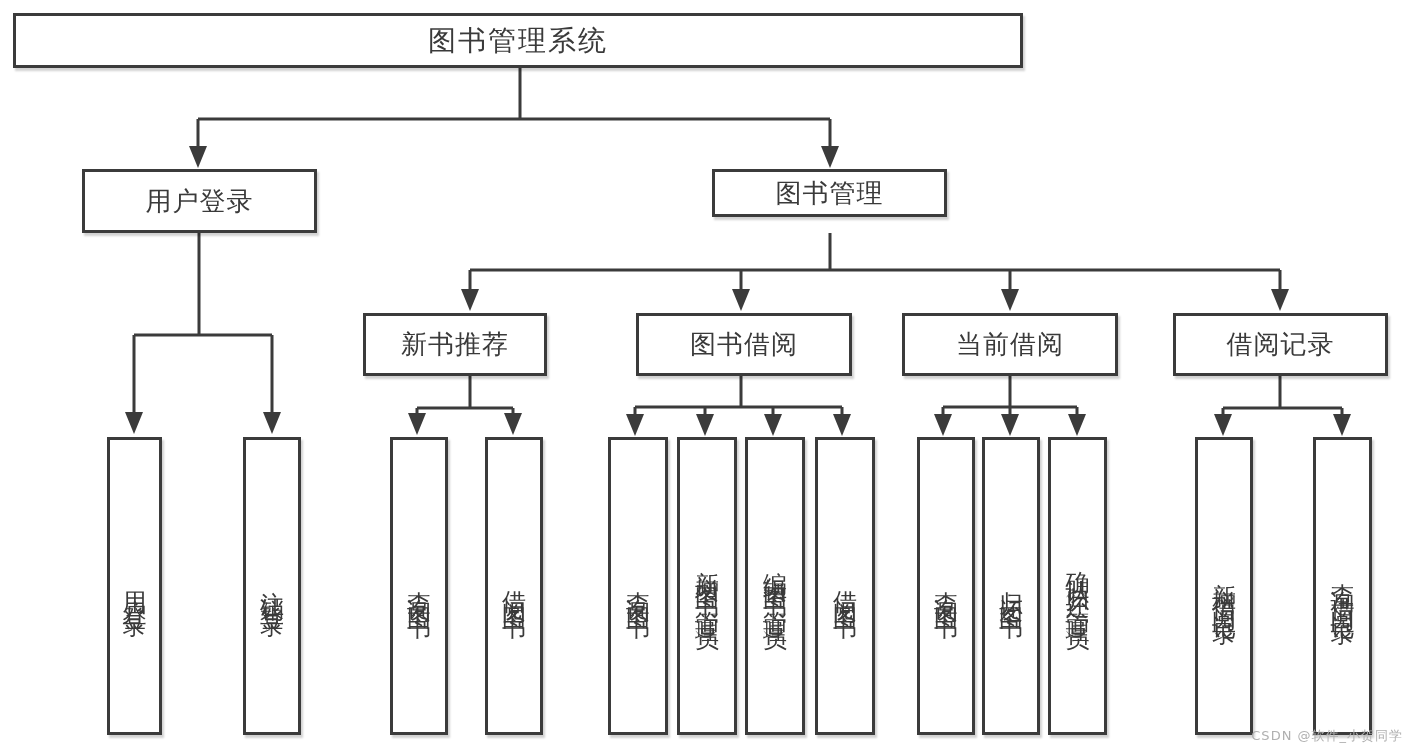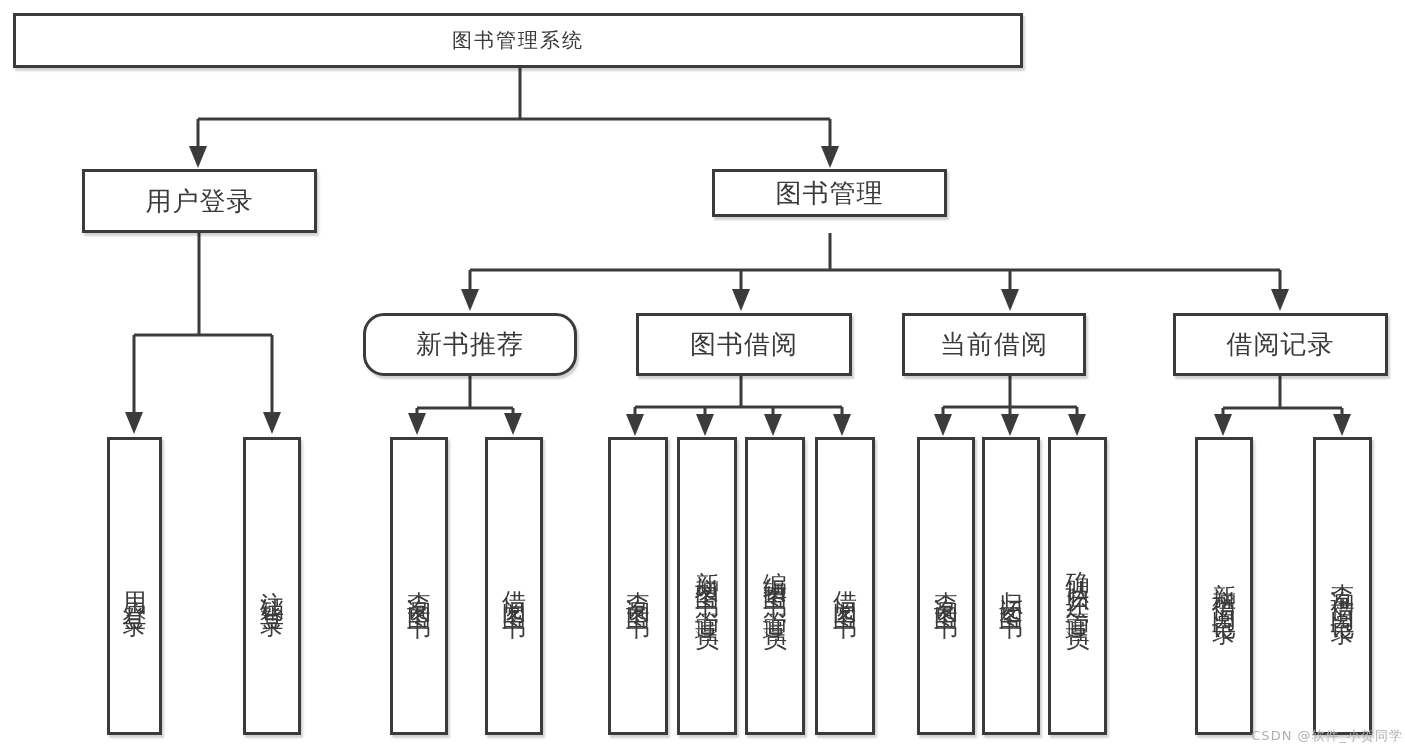--- a/index.html
+++ b/index.html
@@ -8,21 +8,21 @@
     font-family:"DejaVu Sans","Liberation Sans",sans-serif; overflow:hidden;
   }
   .connectors { position:absolute; left:0; top:0; z-index:1; }
   .node {
     position:absolute; box-sizing:border-box; background:#ffffff;
     border:3px solid #3b3b3b; color:#3a3a3a; z-index:2;
     display:flex; align-items:center; justify-content:center;
     box-shadow:2px 3px 2px rgba(0,0,0,0.18);
   }
   .h { font-size:26px; letter-spacing:1px; white-space:nowrap; }
-  .root-box { font-size:20px; letter-spacing:2px; }
+  .root-box { font-size:28px; letter-spacing:2px; }
   .v {
     font-size:24px; writing-mode:vertical-rl; letter-spacing:8px;
     line-height:1; padding-top:4px;
   }
   .watermark {
     position:absolute; right:2px; bottom:2px; z-index:3;
     font-size:13px; color:#b0b0b0; letter-spacing:1px; white-space:nowrap;
   }
 </style>
 </head>
@@ -68,23 +68,23 @@
       <polygon points="1214,414 1232,414 1223,436"></polygon>
       <polygon points="1333,414 1351,414 1342,436"></polygon>
     </g>
   </svg>
 
   <div class="node h root-box" style="left:13px; top:13px; width:1010px; height:55px;">图书管理系统</div>
 
   <div class="node h" style="left:82px; top:169px; width:235px; height:64px;">用户登录</div>
   <div class="node h" style="left:712px; top:169px; width:235px; height:48px;">图书管理</div>
 
-  <div class="node h" style="left:363px; top:313px; width:214px; height:63px;border-radius:21px;">新书推荐</div>
+  <div class="node h" style="left:363px; top:313px; width:184px; height:63px;">新书推荐</div>
   <div class="node h" style="left:636px; top:313px; width:216px; height:63px;">图书借阅</div>
-  <div class="node h" style="left:902px; top:313px; width:184px; height:63px;">当前借阅</div>
+  <div class="node h" style="left:902px; top:313px; width:216px; height:63px;">当前借阅</div>
   <div class="node h" style="left:1173px; top:313px; width:215px; height:63px;">借阅记录</div>
 
   <div class="node v" style="left:107px; top:437px; width:55px; height:298px;">用户登录</div>
   <div class="node v" style="left:243px; top:437px; width:58px; height:298px;">注销登录</div>
 
   <div class="node v" style="left:390px; top:437px; width:58px; height:298px;">查询图书</div>
   <div class="node v" style="left:485px; top:437px; width:58px; height:298px;">借阅图书</div>
 
   <div class="node v" style="left:608px; top:437px; width:60px; height:298px;">查询图书</div>
   <div class="node v" style="left:677px; top:437px; width:60px; height:298px;">新增图书（管理员）</div>

